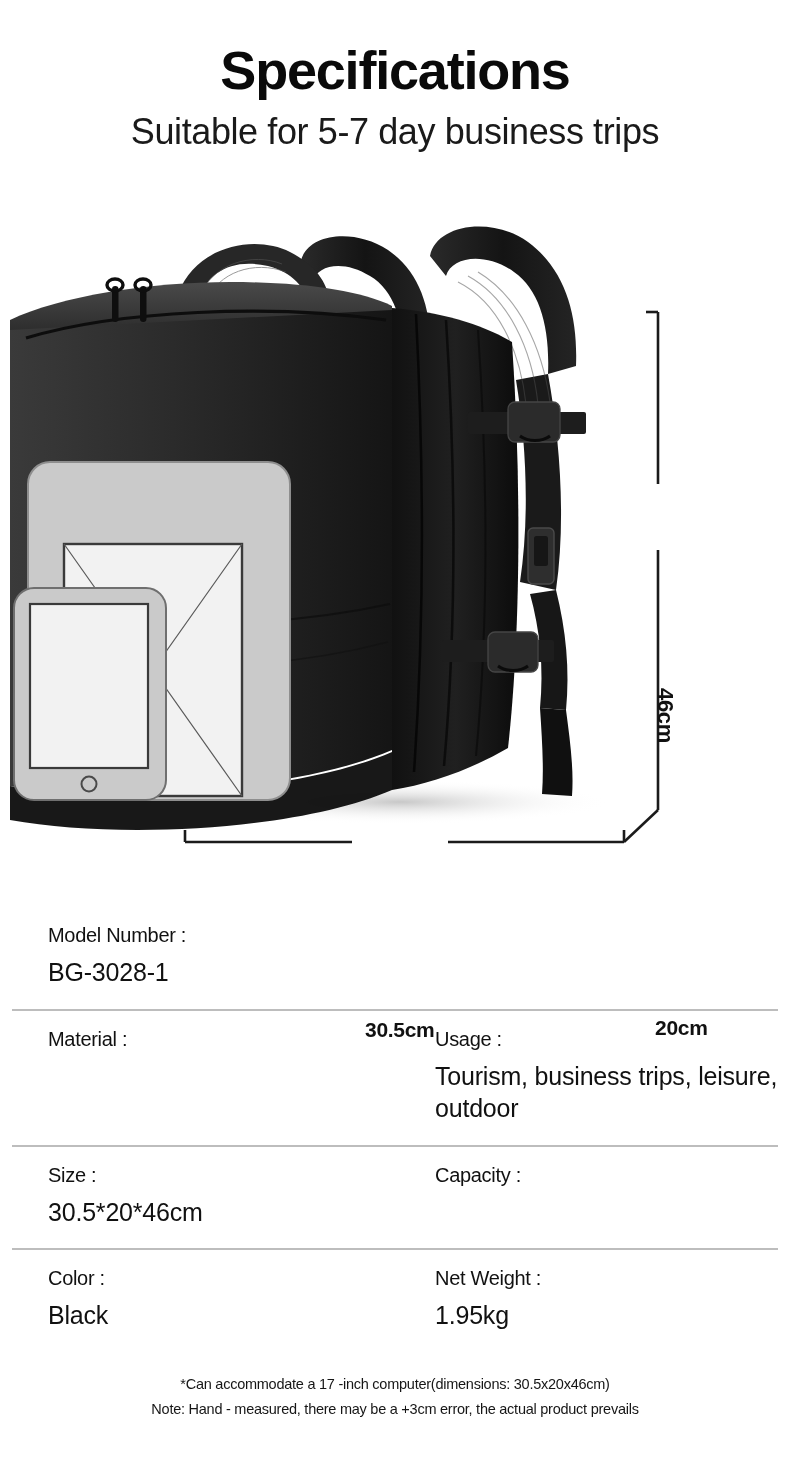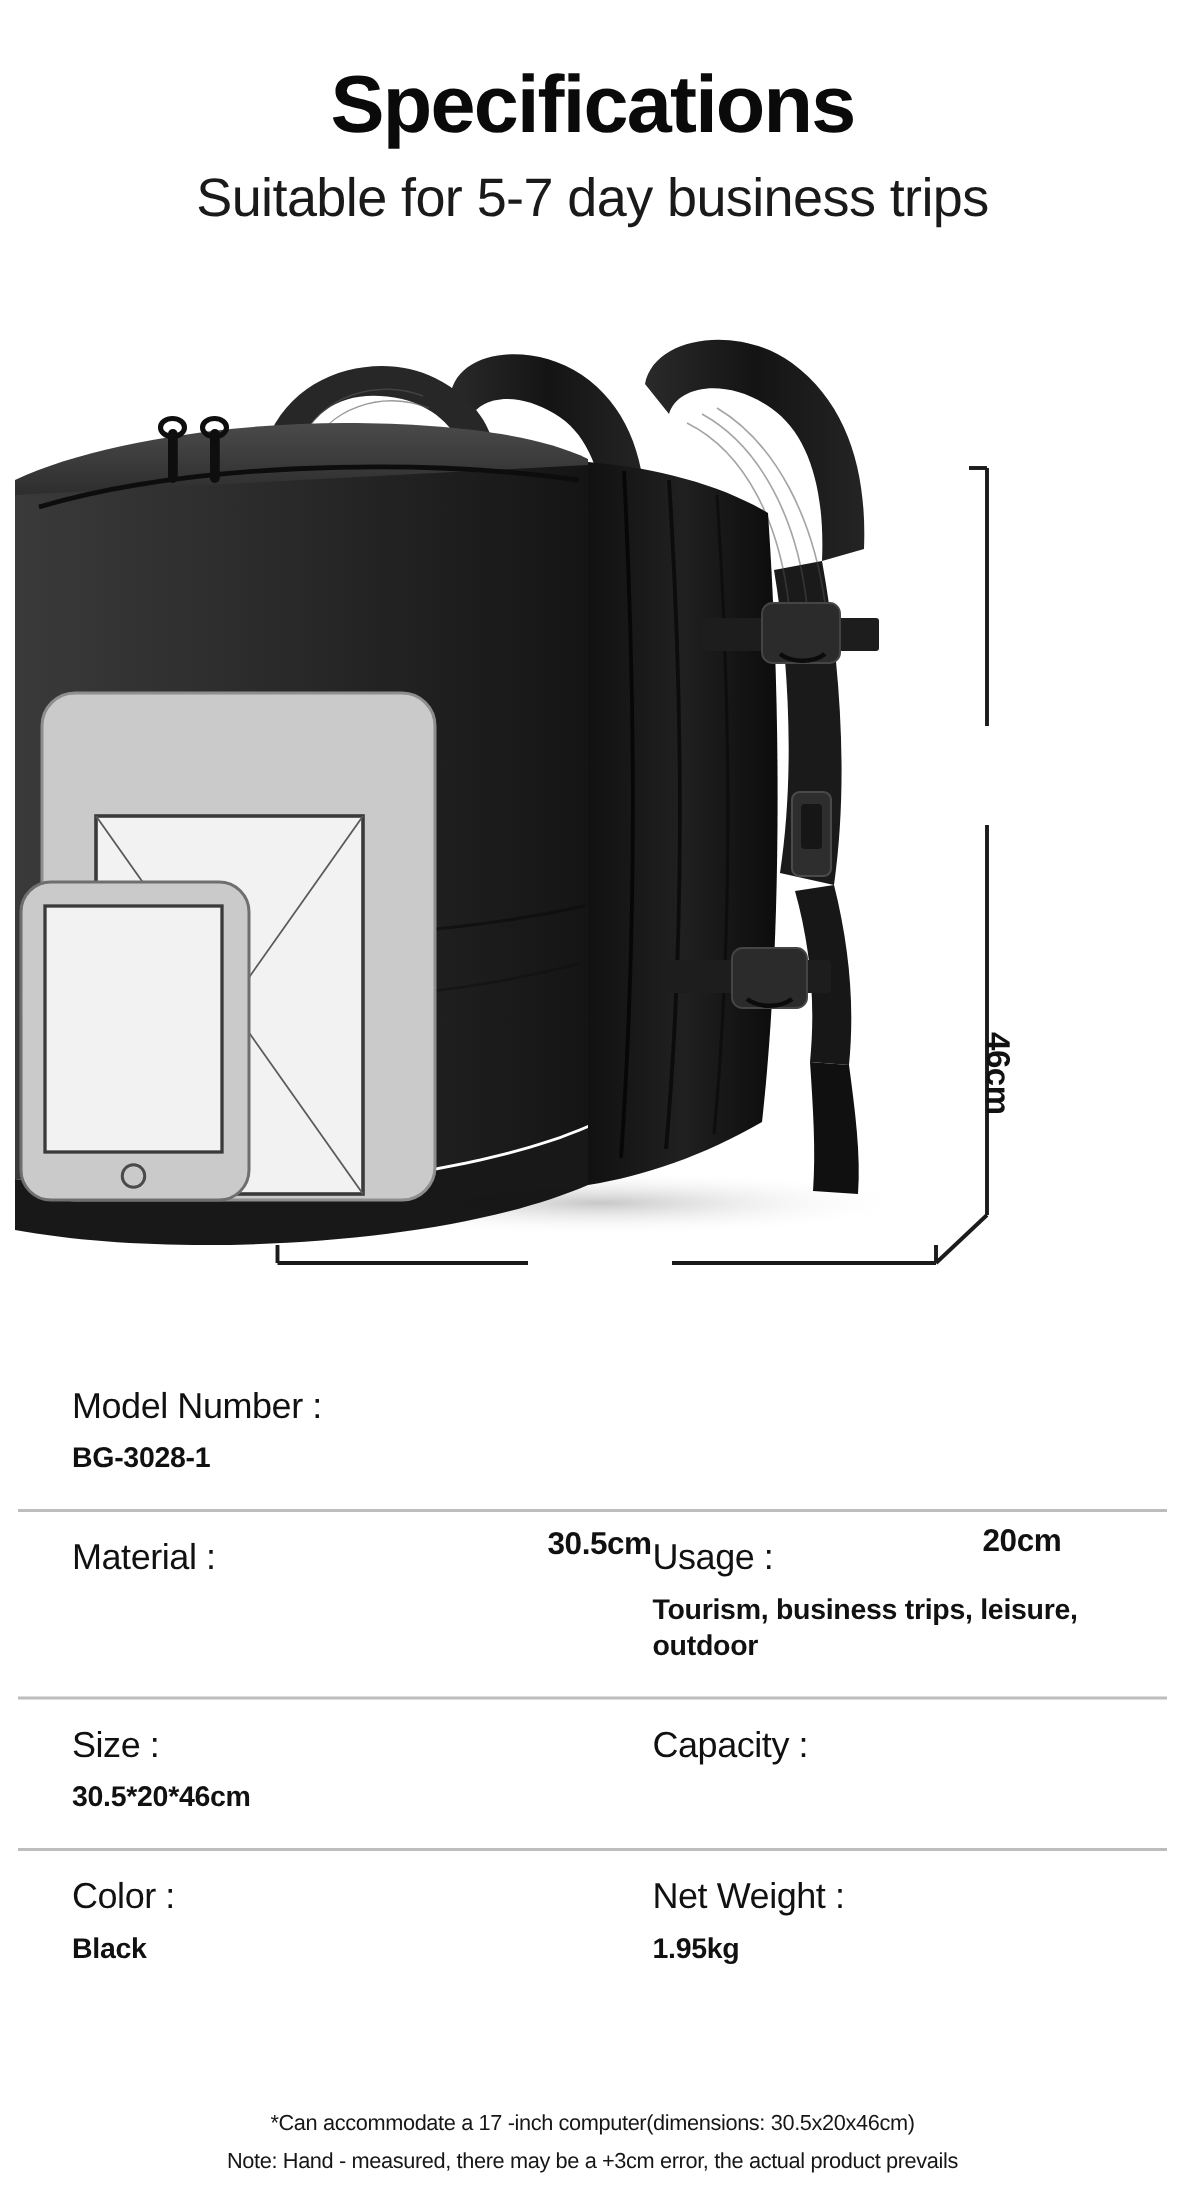--- a/index.html
+++ b/index.html
@@ -63,37 +63,37 @@
   .spec-row + .spec-row::before {
     content: "";
     position: absolute;
     top: 0; left: 12px; right: 12px;
     height: 2px;
     background: #bdbdbd;
   }
   .spec-cell { flex: 0 0 50%; padding-left: 48px; }
   .spec-cell.right { padding-left: 40px; }
   .spec-label {
-    font-size: 24px;
+    font-size: 20px;
     font-weight: 300;
     letter-spacing: -0.3px;
     color: #111;
     line-height: 1.25;
   }
   .spec-value {
     margin-top: 8px;
-    font-size: 19px;
-    font-weight: 700;
+    font-size: 25px;
+    font-weight: 400;
     letter-spacing: -0.2px;
     color: #111;
     line-height: 1.3;
   }
 
   
-  .notes { position: absolute; top: 1404px; left: 0; width: 790px; text-align: center; }
+  .notes { position: absolute; top: 1372px; left: 0; width: 790px; text-align: center; }
   .note {
     font-size: 14.5px;
     font-weight: 400;
     letter-spacing: -0.25px;
     color: #161616;
     line-height: 1.75;
   }
 </style>
 </head>
 <body>

